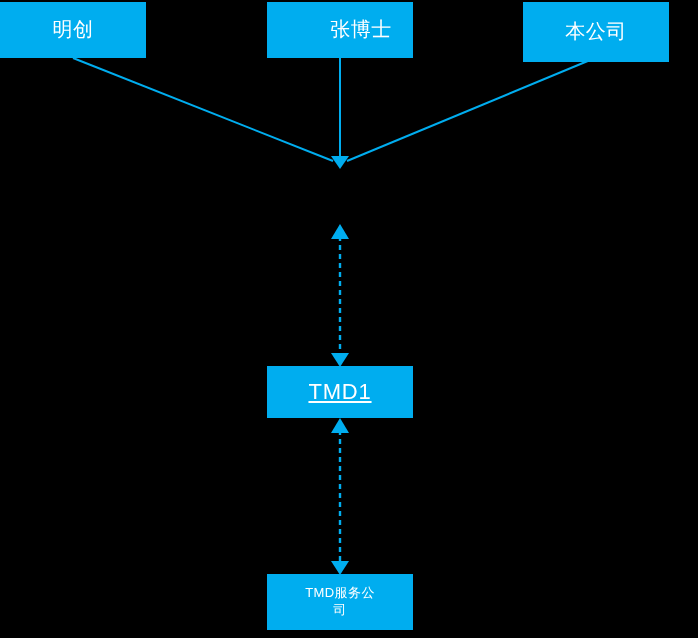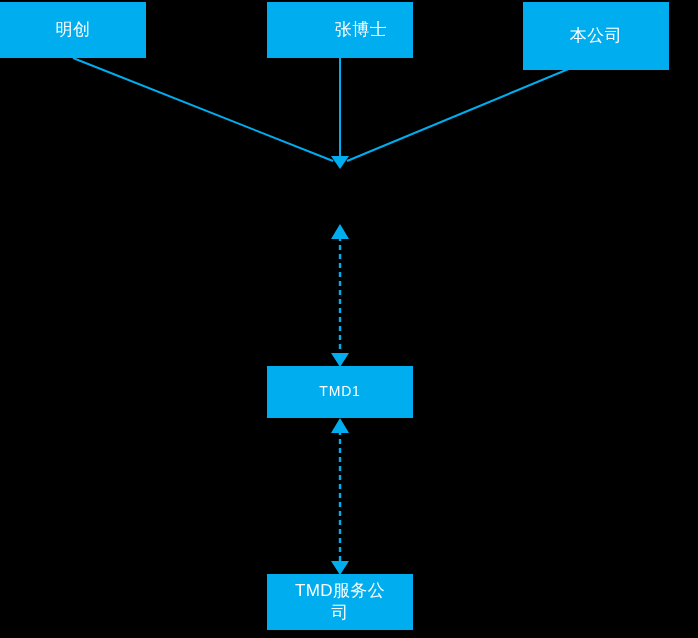--- a/index.html
+++ b/index.html
@@ -33,28 +33,29 @@
     display: flex;
     align-items: center;
     justify-content: center;
     text-align: center;
     line-height: 1.28;
     letter-spacing: 0.5px;
     white-space: pre-line;
     z-index: 2;
   }
   .node-cn {
-    font-size: 17px;
+    font-size: 20px;
   }
   .node-latin {
-    font-size: 14px;
+    font-size: 22px;
     letter-spacing: 0.8px;
+    text-decoration: underline;
   }
   .node-mixed {
-    font-size: 17px;
+    font-size: 13px;
     letter-spacing: 0.4px;
   }
 </style>
 </head>
 <body>
 
 <div id="diagram-canvas">
 
   <svg id="edge-layer" width="698" height="638" viewBox="0 0 698 638" xmlns="http://www.w3.org/2000/svg">
 
@@ -72,21 +73,21 @@
 
     <line x1="340" y1="430" x2="340" y2="564" stroke="#00ADEF" stroke-width="2.4" fill="none" stroke-dasharray="5 4"></line>
     <polygon points="340,418 331,433 349,433" fill="#00ADEF"></polygon>
     <polygon points="340,575 331,561 349,561" fill="#00ADEF"></polygon>
   </svg>
 
   <div class="node node-cn" style="left:0px; top:2px; width:146px; height:56px;">明创</div>
 
   <div class="node node-cn" style="left:267px; top:2px; width:146px; height:56px;padding-left:42px;">张博士</div>
 
-  <div class="node node-cn" style="left:523px; top:2px; width:146px; height:68px;">本公司</div>
+  <div class="node node-cn" style="left:523px; top:2px; width:146px; height:60px;">本公司</div>
 
 
   <div class="node node-latin" style="left:267px; top:366px; width:146px; height:52px;">TMD1</div>
 
   <div class="node node-mixed" style="left:267px; top:574px; width:146px; height:56px;">TMD服务公
 司</div>
 
 </div>
 
 </body></html>

